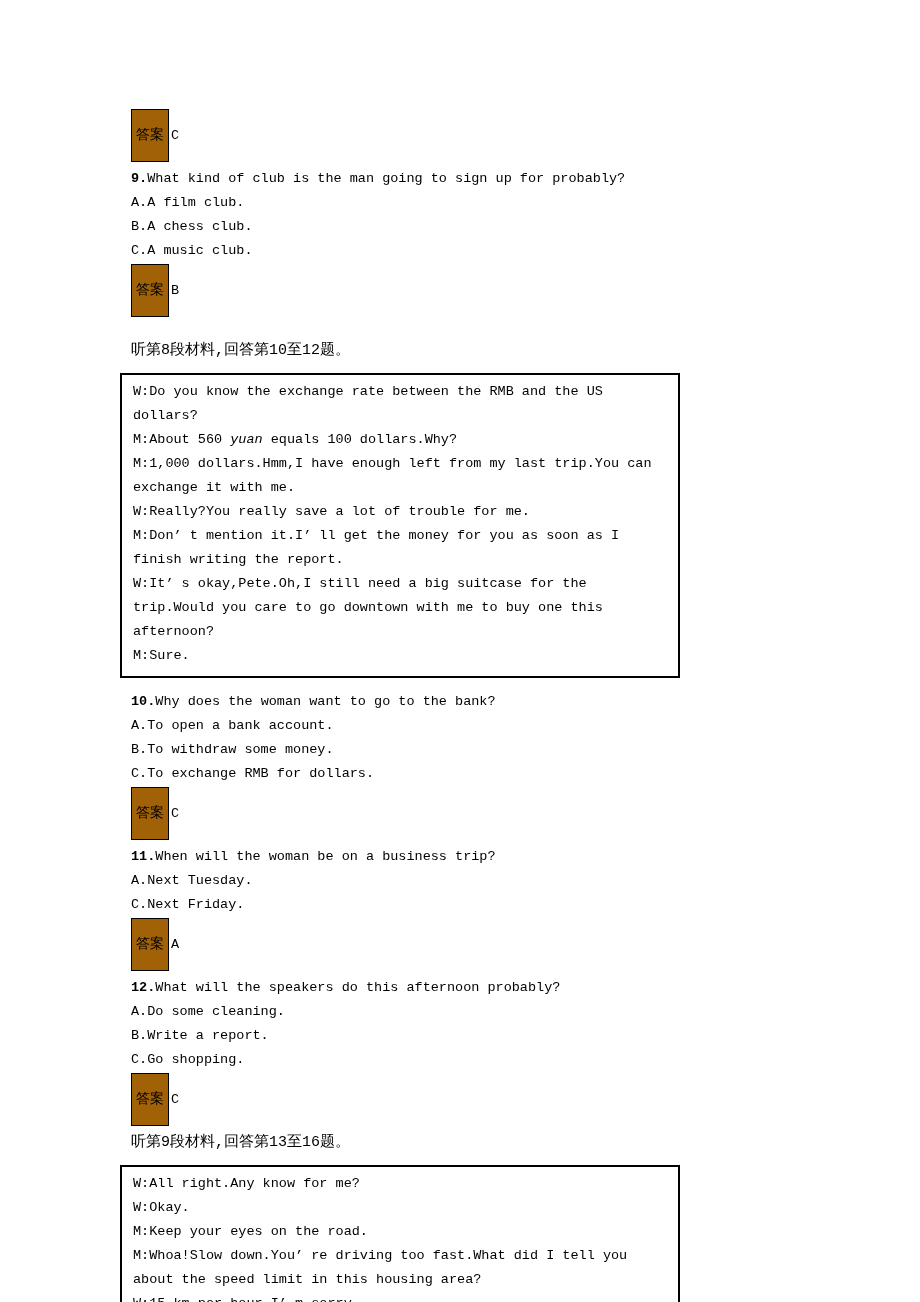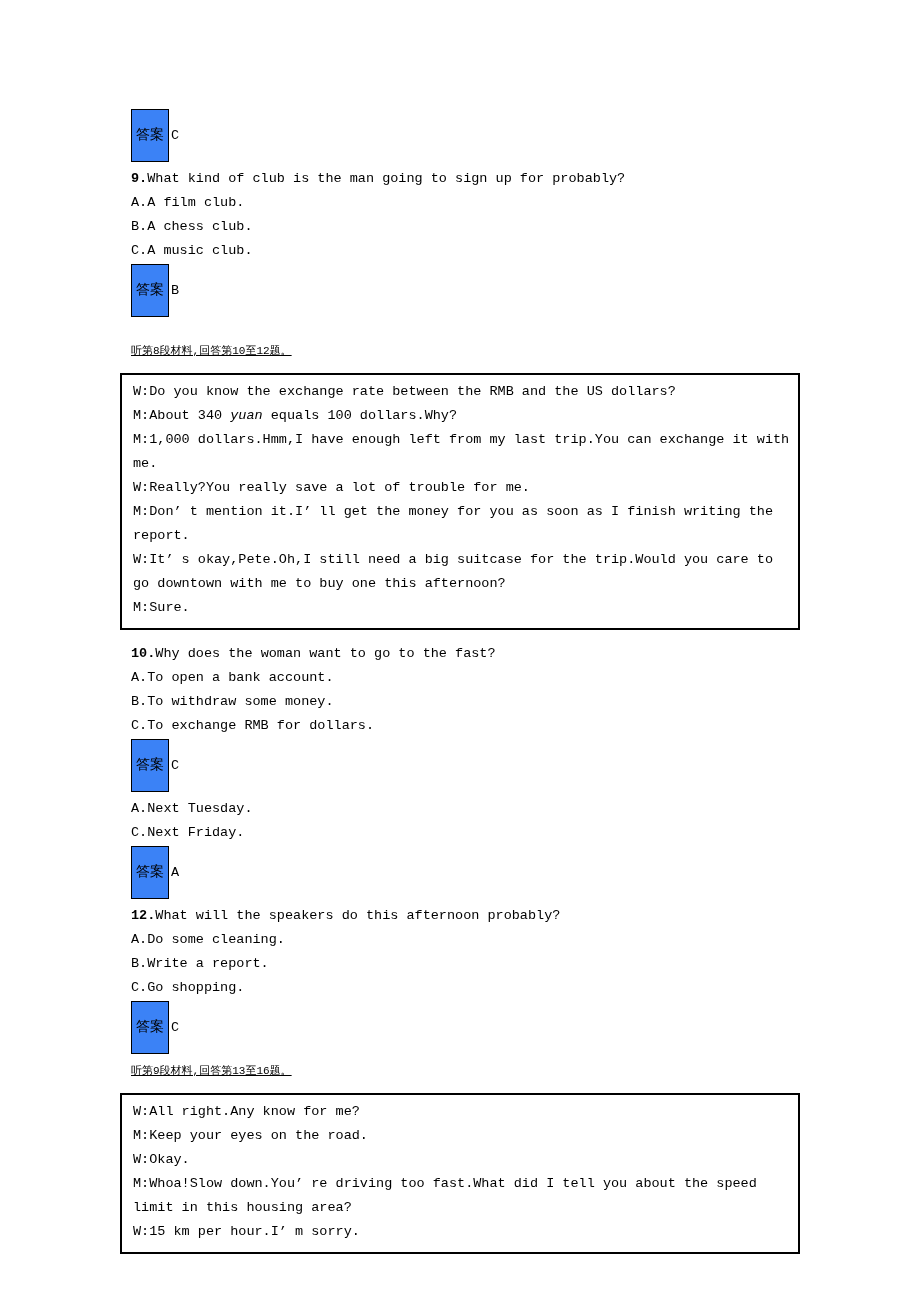--- a/index.html
+++ b/index.html
@@ -16,32 +16,32 @@
   .line, .qline, .answer-line, .section-header {
     margin-left: 131px;
     margin-right: 110px;
     line-height: 24px;
   }
   .qnum { font-weight: bold; }
   .answer-line { margin-bottom: 5px; margin-top: 1px; }
   .answer-box {
     display: inline-block;
     border: 1px solid #000;
-    background: #3b82f6;
+    background: #a16207;
     padding: 16px 4px;
     line-height: 19px;
     font-size: 14px;
     vertical-align: baseline;
   }
   .answer-value { margin-left: 2px; }
-  .section-header { font-size: 11px; text-decoration: underline; }
+  .section-header { font-size: 15px; }
   .gap-top { margin-top: 22px; }
   .dialogue-box {
     margin: 10px 120px 12px 120px;
-    width: 680px;
+    width: 560px;
     border: 2px solid #000;
     padding: 5px 8px 8px 11px;
     background: #ffffff;
   }
   .dialogue-box .turn { margin: 0; line-height: 24px; }
   .turn em { font-style: italic; }
 </style>
 </head>
 <body>
 
@@ -58,57 +58,60 @@
   <div class="line option">B.A chess club.</div>
   <div class="line option">C.A music club.</div>
   <div class="answer-line">
     <span class="answer-box">答案</span><span class="answer-value">B</span>
   </div>
 
   <div class="section-header gap-top">听第8段材料,回答第10至12题。</div>
 
   <div class="dialogue-box">
       <p class="turn"><span>W:Do you know the exchange rate between the RMB and the US dollars?</span></p>
-      <p class="turn"><span>M:About 340 </span><em>yuan</em><span> equals 100 dollars.Why?</span></p>
+      <p class="turn"><span>M:About 560 </span><em>yuan</em><span> equals 100 dollars.Why?</span></p>
       <p class="turn"><span>M:1,000 dollars.Hmm,I have enough left from my last trip.You can exchange it with me.</span></p>
       <p class="turn"><span>W:Really?You really save a lot of trouble for me.</span></p>
       <p class="turn"><span>M:Don’ t mention it.I’ ll get the money for you as soon as I finish writing the report.</span></p>
       <p class="turn"><span>W:It’ s okay,Pete.Oh,I still need a big suitcase for the trip.Would you care to go downtown with me to buy one this afternoon?</span></p>
       <p class="turn"><span>M:Sure.</span></p>
     </div>
 
   <div class="qline">
-    <span class="qnum">10.</span><span class="qtext">Why does the woman want to go to the fast?</span>
+    <span class="qnum">10.</span><span class="qtext">Why does the woman want to go to the bank?</span>
   </div>
   <div class="line option">A.To open a bank account.</div>
   <div class="line option">B.To withdraw some money.</div>
   <div class="line option">C.To exchange RMB for dollars.</div>
   <div class="answer-line">
     <span class="answer-box">答案</span><span class="answer-value">C</span>
   </div>
 
+  <div class="qline">
+    <span class="qnum">11.</span><span class="qtext">When will the woman be on a business trip?</span>
+  </div>
   <div class="line option">A.Next Tuesday.</div>
   <div class="line option">C.Next Friday.</div>
   <div class="answer-line">
     <span class="answer-box">答案</span><span class="answer-value">A</span>
   </div>
 
   <div class="qline">
     <span class="qnum">12.</span><span class="qtext">What will the speakers do this afternoon probably?</span>
   </div>
   <div class="line option">A.Do some cleaning.</div>
   <div class="line option">B.Write a report.</div>
   <div class="line option">C.Go shopping.</div>
   <div class="answer-line">
     <span class="answer-box">答案</span><span class="answer-value">C</span>
   </div>
 
   <div class="section-header">听第9段材料,回答第13至16题。</div>
 
   <div class="dialogue-box">
       <p class="turn"><span>W:All right.Any know for me?</span></p>
+      <p class="turn"><span>W:Okay.</span></p>
       <p class="turn"><span>M:Keep your eyes on the road.</span></p>
-      <p class="turn"><span>W:Okay.</span></p>
       <p class="turn"><span>M:Whoa!Slow down.You’ re driving too fast.What did I tell you about the speed limit in this housing area?</span></p>
       <p class="turn"><span>W:15 km per hour.I’ m sorry.</span></p>
     </div>
 
 </div>
 
 </body></html>

